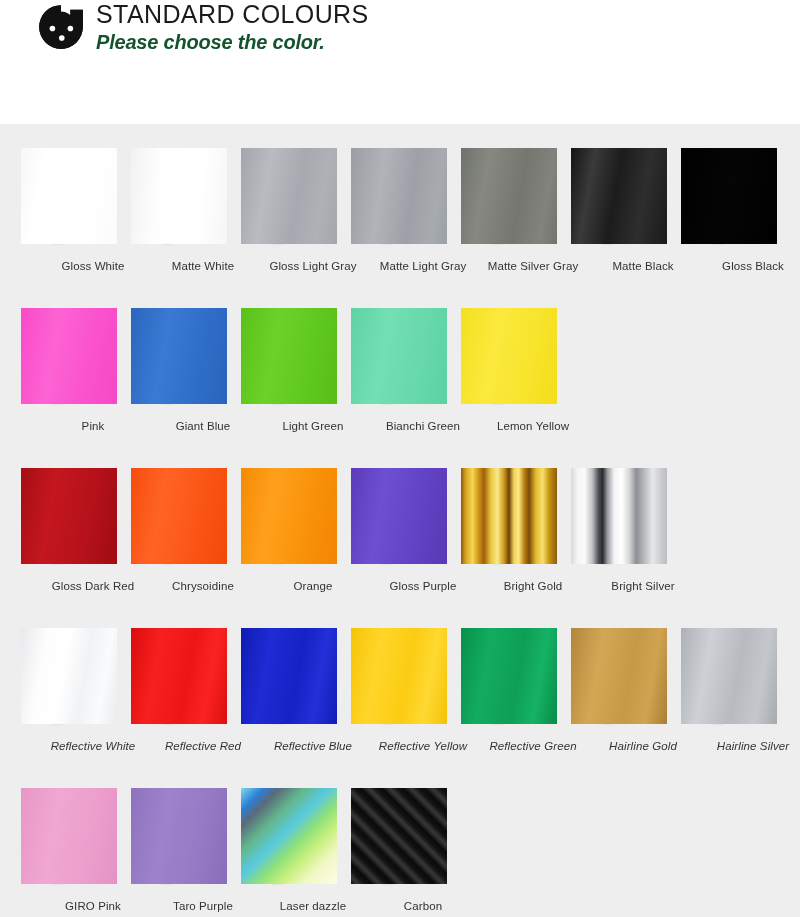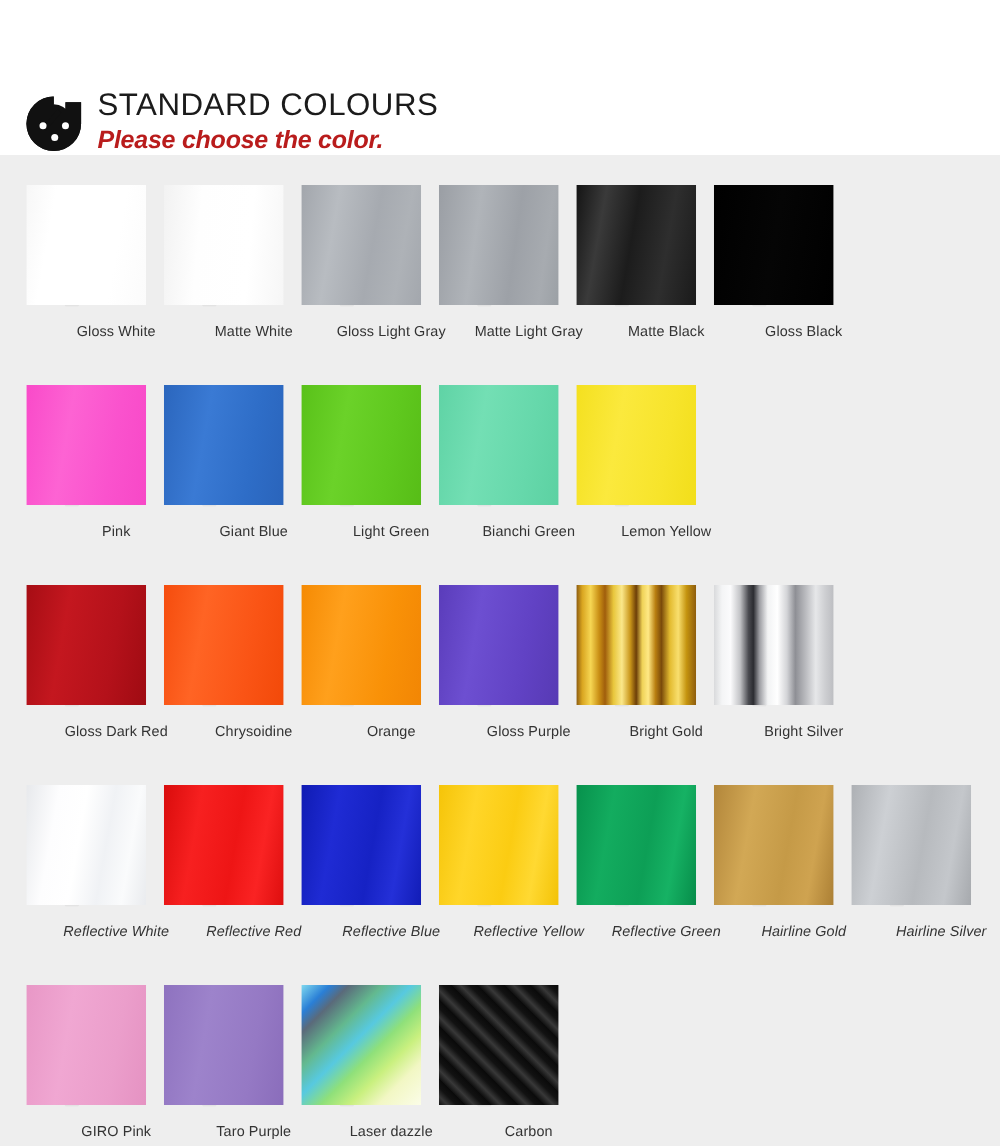--- a/index.html
+++ b/index.html
@@ -20,22 +20,22 @@
   }
 
   
   .header {
     position: absolute;
     left: 0; top: 0;
     width: 800px;
     height: 124px;
     background: #ffffff;
     display: flex;
-    align-items: flex-end;
-    padding-left: 18px;
+    align-items: flex-start;
+    padding-left: 36px;
   }
   .header-icon {
     width: 50px; height: 50px;
     flex: 0 0 50px;
     margin-right: 10px;
     margin-top: 2px;
   }
   .header-text { display: flex; flex-direction: column; justify-content: center; }
   .title-main {
     font-family: "Liberation Sans", sans-serif;
@@ -43,21 +43,21 @@
     font-weight: 400;
     letter-spacing: 0.4px;
     color: #1b1b1b;
     line-height: 1.12;
   }
   .title-sub {
     font-family: "Liberation Sans", sans-serif;
     font-size: 20px;
     font-style: italic;
     font-weight: bold;
-    color: #b91c1c;
+    color: #14532d;
     line-height: 1.2;
     margin-top: 2px;
     letter-spacing: -0.2px;
   }
 
   
   .panel {
     position: absolute;
     left: 0; top: 124px;
     width: 800px;
@@ -163,20 +163,26 @@
           <div class="label">Gloss Light Gray</div>
         </div>
       <div class="cell">
           <div class="swatch-wrap">
             <div class="swatch" title="Matte Light Gray" style="background: linear-gradient(98deg, rgb(154, 158, 164) 0%, rgb(176, 180, 185) 32%, rgb(157, 161, 167) 62%, rgb(167, 171, 176) 85%, rgb(155, 160, 165) 100%);"></div>
           </div>
           <div class="label">Matte Light Gray</div>
         </div>
       <div class="cell">
           <div class="swatch-wrap">
+            <div class="swatch" title="Matte Silver Gray" style="background: linear-gradient(100deg, rgb(111, 114, 109) 0%, rgb(135, 136, 129) 26%, rgb(117, 118, 111) 60%, rgb(130, 131, 124) 84%, rgb(114, 115, 105) 100%);"></div>
+          </div>
+          <div class="label">Matte Silver Gray</div>
+        </div>
+      <div class="cell">
+          <div class="swatch-wrap">
             <div class="swatch" title="Matte Black" style="background: linear-gradient(100deg, rgb(20, 20, 20) 0%, rgb(58, 58, 58) 22%, rgb(28, 28, 28) 46%, rgb(46, 46, 46) 72%, rgb(26, 26, 26) 100%);"></div>
           </div>
           <div class="label">Matte Black</div>
         </div>
       <div class="cell">
           <div class="swatch-wrap">
             <div class="swatch" title="Gloss Black" style="background: linear-gradient(100deg, rgb(0, 0, 0) 0%, rgb(5, 5, 5) 50%, rgb(0, 0, 0) 100%);"></div>
           </div>
           <div class="label">Gloss Black</div>
         </div>

